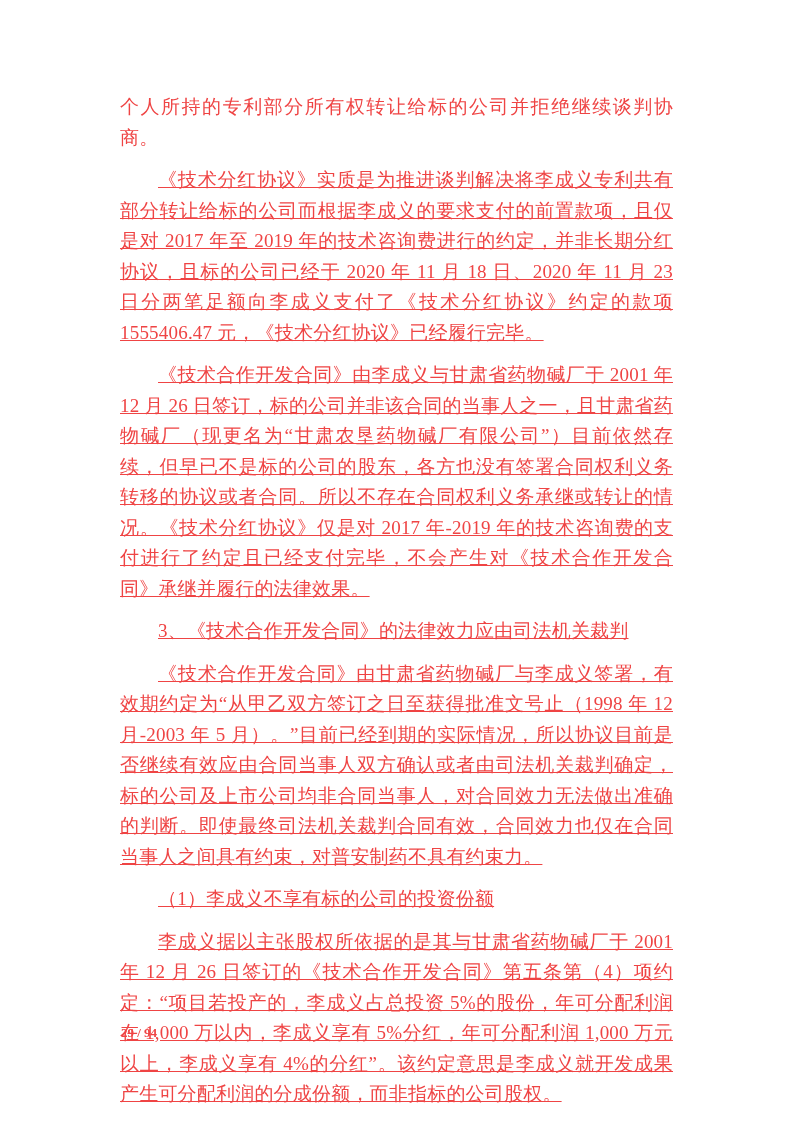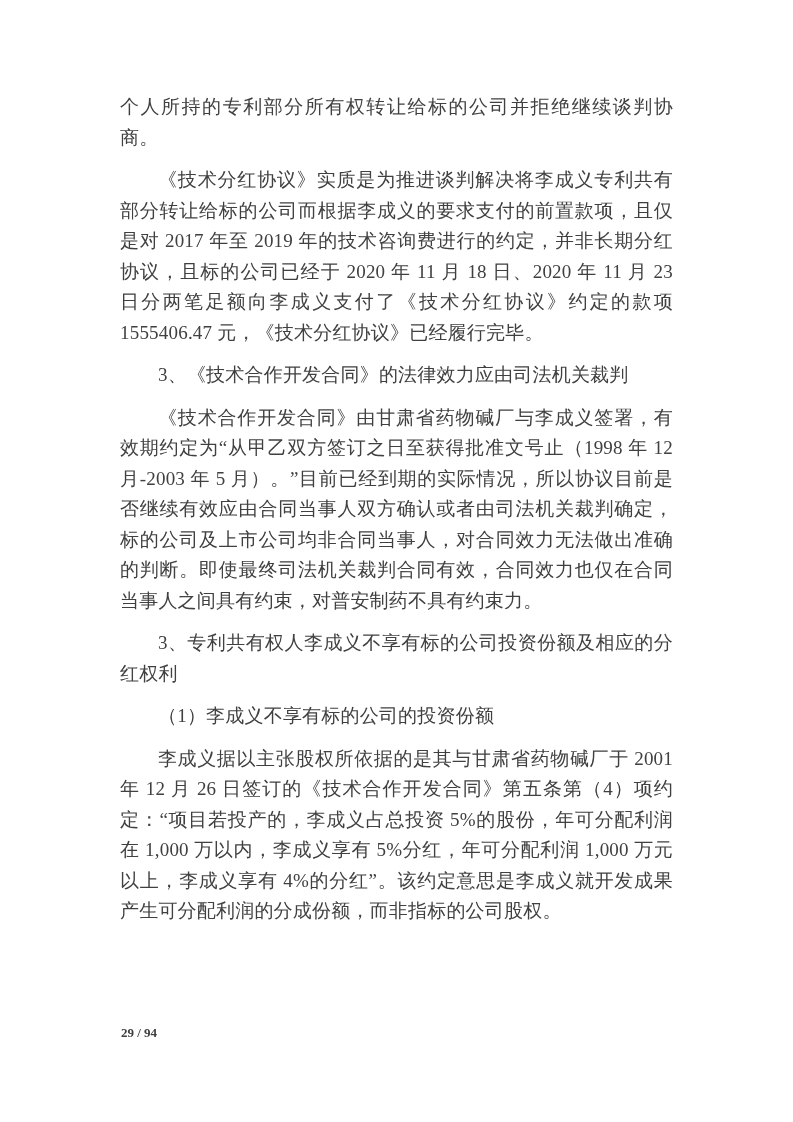--- a/index.html
+++ b/index.html
@@ -5,60 +5,61 @@
   html, body {
     margin: 0;
     padding: 0;
     background: #ffffff;
   }
   .page {
     position: relative;
     width: 726px;
     height: 1122px;
     background: #ffffff;
-    color: #404040;
+    color: #ef4444;
     font-family: "Liberation Serif", "DejaVu Serif", serif;
     overflow: hidden;
   }
   .content {
     position: absolute;
     left: 120px;
     top: 92px;
     width: 553px;
   }
   .para {
     margin: 0 0 12px 0;
     font-size: 19px;
     line-height: 30.5px;
     text-align: justify;
     text-justify: inter-character;
     letter-spacing: 0.2px;
   }
   .para.indent {
     text-indent: 38px;
+    text-decoration: underline;
   }
   .footer {
     position: absolute;
     top: 1025px;
     left: 121px;
     width: 553px;
     text-align: left;
     font-size: 13px;
     font-weight: bold;
     font-family: "Liberation Serif", "DejaVu Serif", serif;
   }
 </style>
 </head>
 <body>
 
 <div class="page">
   <div class="content">
     <p class="para">个人所持的专利部分所有权转让给标的公司并拒绝继续谈判协商。</p>
     <p class="para indent">《技术分红协议》实质是为推进谈判解决将李成义专利共有部分转让给标的公司而根据李成义的要求支付的前置款项，且仅是对 2017 年至 2019 年的技术咨询费进行的约定，并非长期分红协议，且标的公司已经于 2020 年 11 月 18 日、2020 年 11 月 23 日分两笔足额向李成义支付了《技术分红协议》约定的款项1555406.47 元，《技术分红协议》已经履行完毕。</p>
+    <p class="para indent">《技术合作开发合同》由李成义与甘肃省药物碱厂于 2001 年 12 月 26 日签订，标的公司并非该合同的当事人之一，且甘肃省药物碱厂（现更名为“甘肃农垦药物碱厂有限公司”）目前依然存续，但早已不是标的公司的股东，各方也没有签署合同权利义务转移的协议或者合同。所以不存在合同权利义务承继或转让的情况。《技术分红协议》仅是对 2017 年-2019 年的技术咨询费的支付进行了约定且已经支付完毕，不会产生对《技术合作开发合同》承继并履行的法律效果。</p>
     <p class="para indent">3、《技术合作开发合同》的法律效力应由司法机关裁判</p>
     <p class="para indent">《技术合作开发合同》由甘肃省药物碱厂与李成义签署，有效期约定为“从甲乙双方签订之日至获得批准文号止（1998 年 12 月-2003 年 5 月）。”目前已经到期的实际情况，所以协议目前是否继续有效应由合同当事人双方确认或者由司法机关裁判确定，标的公司及上市公司均非合同当事人，对合同效力无法做出准确的判断。即使最终司法机关裁判合同有效，合同效力也仅在合同当事人之间具有约束，对普安制药不具有约束力。</p>
-    <p class="para indent">3、专利共有权人李成义不享有标的公司投资份额及相应的分红权利</p>
     <p class="para indent">（1）李成义不享有标的公司的投资份额</p>
     <p class="para indent">李成义据以主张股权所依据的是其与甘肃省药物碱厂于 2001 年 12 月 26 日签订的《技术合作开发合同》第五条第（4）项约定：“项目若投产的，李成义占总投资 5%的股份，年可分配利润在 1,000 万以内，李成义享有 5%分红，年可分配利润 1,000 万元以上，李成义享有 4%的分红”。该约定意思是李成义就开发成果产生可分配利润的分成份额，而非指标的公司股权。</p>
 
   </div>
   <div class="footer">29 / 94</div>
 </div>
 
 </body></html>

